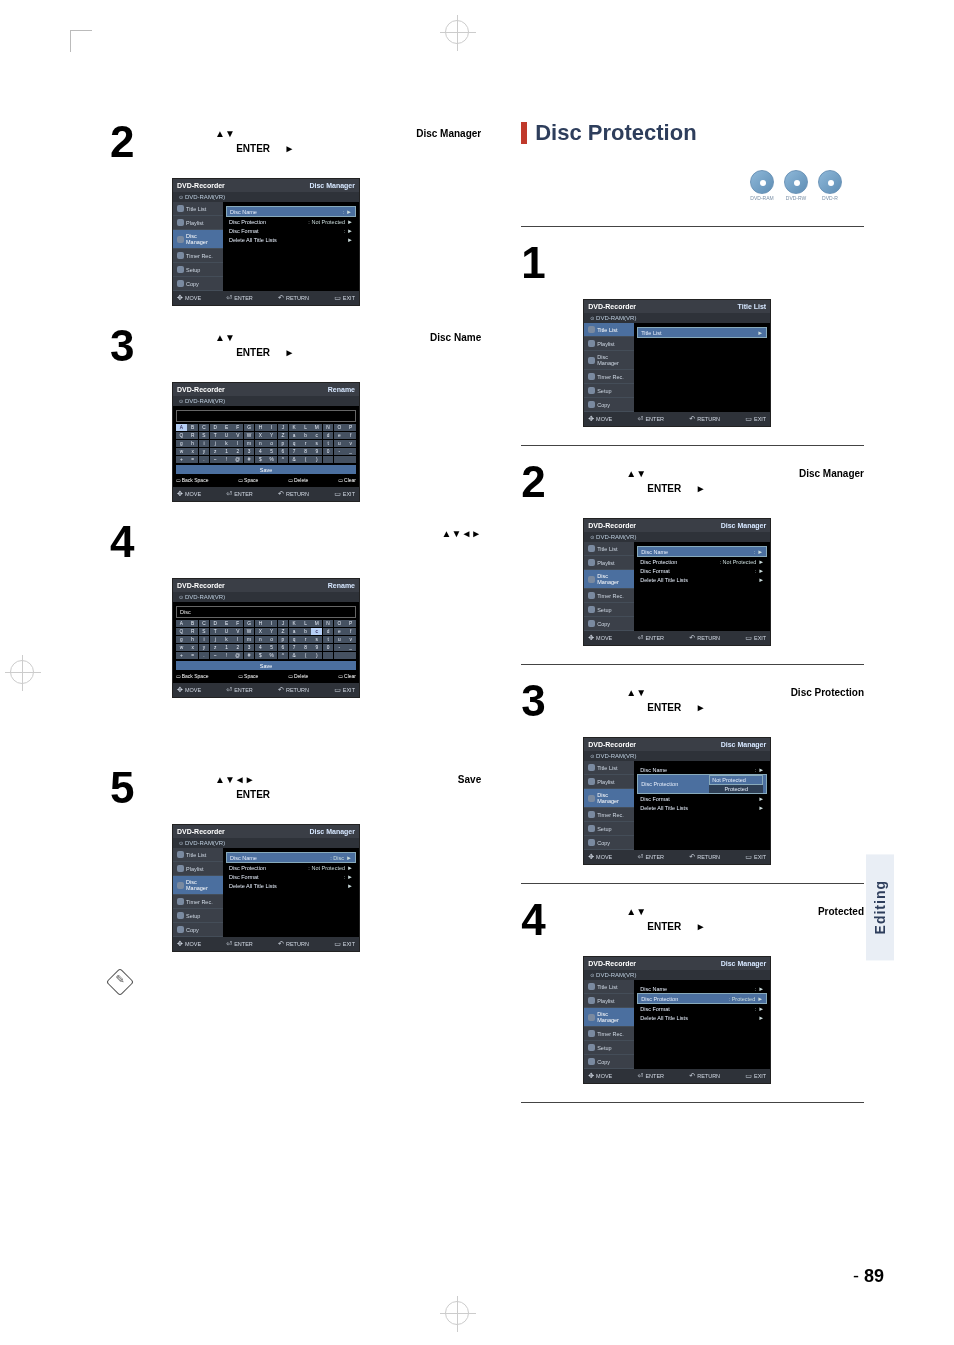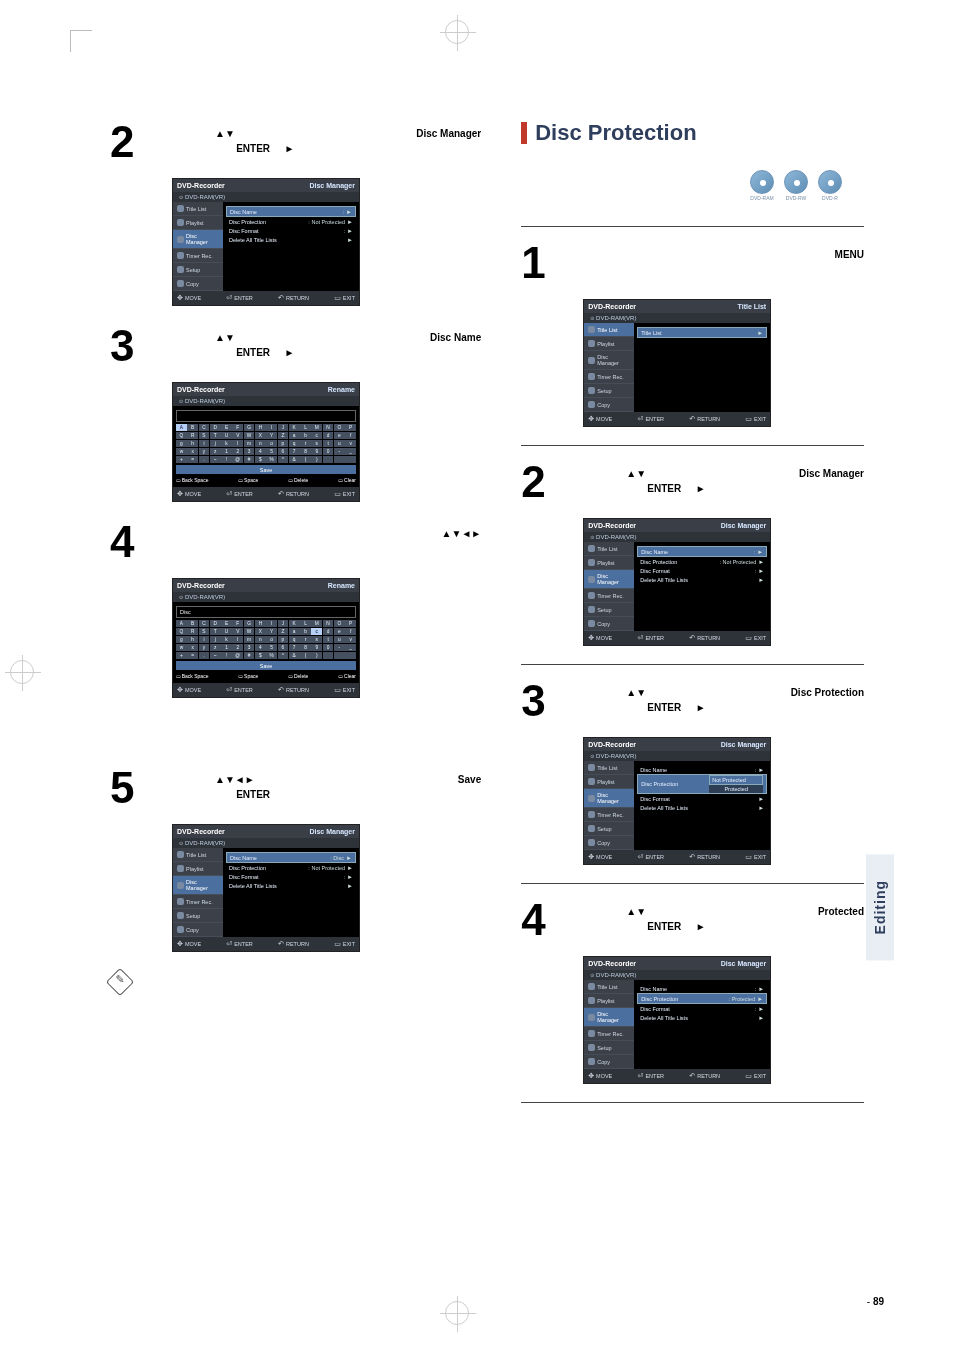--- a/index.html
+++ b/index.html
@@ -90,21 +90,21 @@
   .disc-badges .badge .circ::after{content:"";position:absolute;top:9px;left:9px;width:6px;height:6px;border-radius:50%;background:#fff;}
   .disc-badges .badge .lbl { font-size:5px; color:#7a8fa6; margin-top:1px;}
 
   .side-tab {
     position:absolute; right:60px; top:854px;
     writing-mode:vertical-rl; transform:rotate(180deg);
     background:#e9eef5; color:#2e3e5c; font-weight:bold;
     padding:26px 6px; font-size:14px; letter-spacing:1px;
   }
 
-  .pg-num { position:absolute; right:70px; bottom:38px; font-size:10px; }
+  .pg-num { position:absolute; right:70px; bottom:58px; font-size:18px; }
   .pg-num .hyphen { color:#000; }
   .pg-num .num { font-weight:bold; }
 
   .note-block { display:flex; gap:10px; align-items:flex-start; margin-top:10px; font-size:9px;}
   .note-block .note-icon { width:20px;height:20px;border:1.5px solid #555;border-radius:3px;transform:rotate(45deg); position:relative; margin-top:2px; flex:0 0 20px;}
   .note-block .note-icon::after { content:"✎"; position:absolute; top:1px; left:3px; transform:rotate(-45deg); font-size:11px; color:#555;}
   .note-block ul { list-style:none; padding:0; }
   .note-block ul li::before { content:"■ "; font-size:7px; vertical-align:1px;}
   .note-block ul li { margin-bottom:6px; color:#fff; }
   .note-block ul li .bullet { color:#333; }
@@ -639,25 +639,20 @@
     <div class="badge">
             <div class="circ"></div>
             <div class="lbl">DVD-R</div>
           </div>
   </div>
 
   <hr class="rule">
 
   <div class="step-block">
     <div class="step-num">1</div>
-    <div class="step-body">
-      <span class="hidden-text">With the unit in Stop mode, press the</span>
-      <span style="float:right;font-weight:bold;">MENU</span>
-      <br><span class="hidden-text">button.</span>
-    </div>
   </div>
 
   <div class="osd">
     <div class="hdr">
             <span>DVD-Recorder</span>
             <span class="right">Title List</span>
           </div>
     <div class="sub"><span style="font-size:5px;">⊙</span> <span>DVD-RAM(VR)</span></div>
     <div class="body">
       <div class="side">

